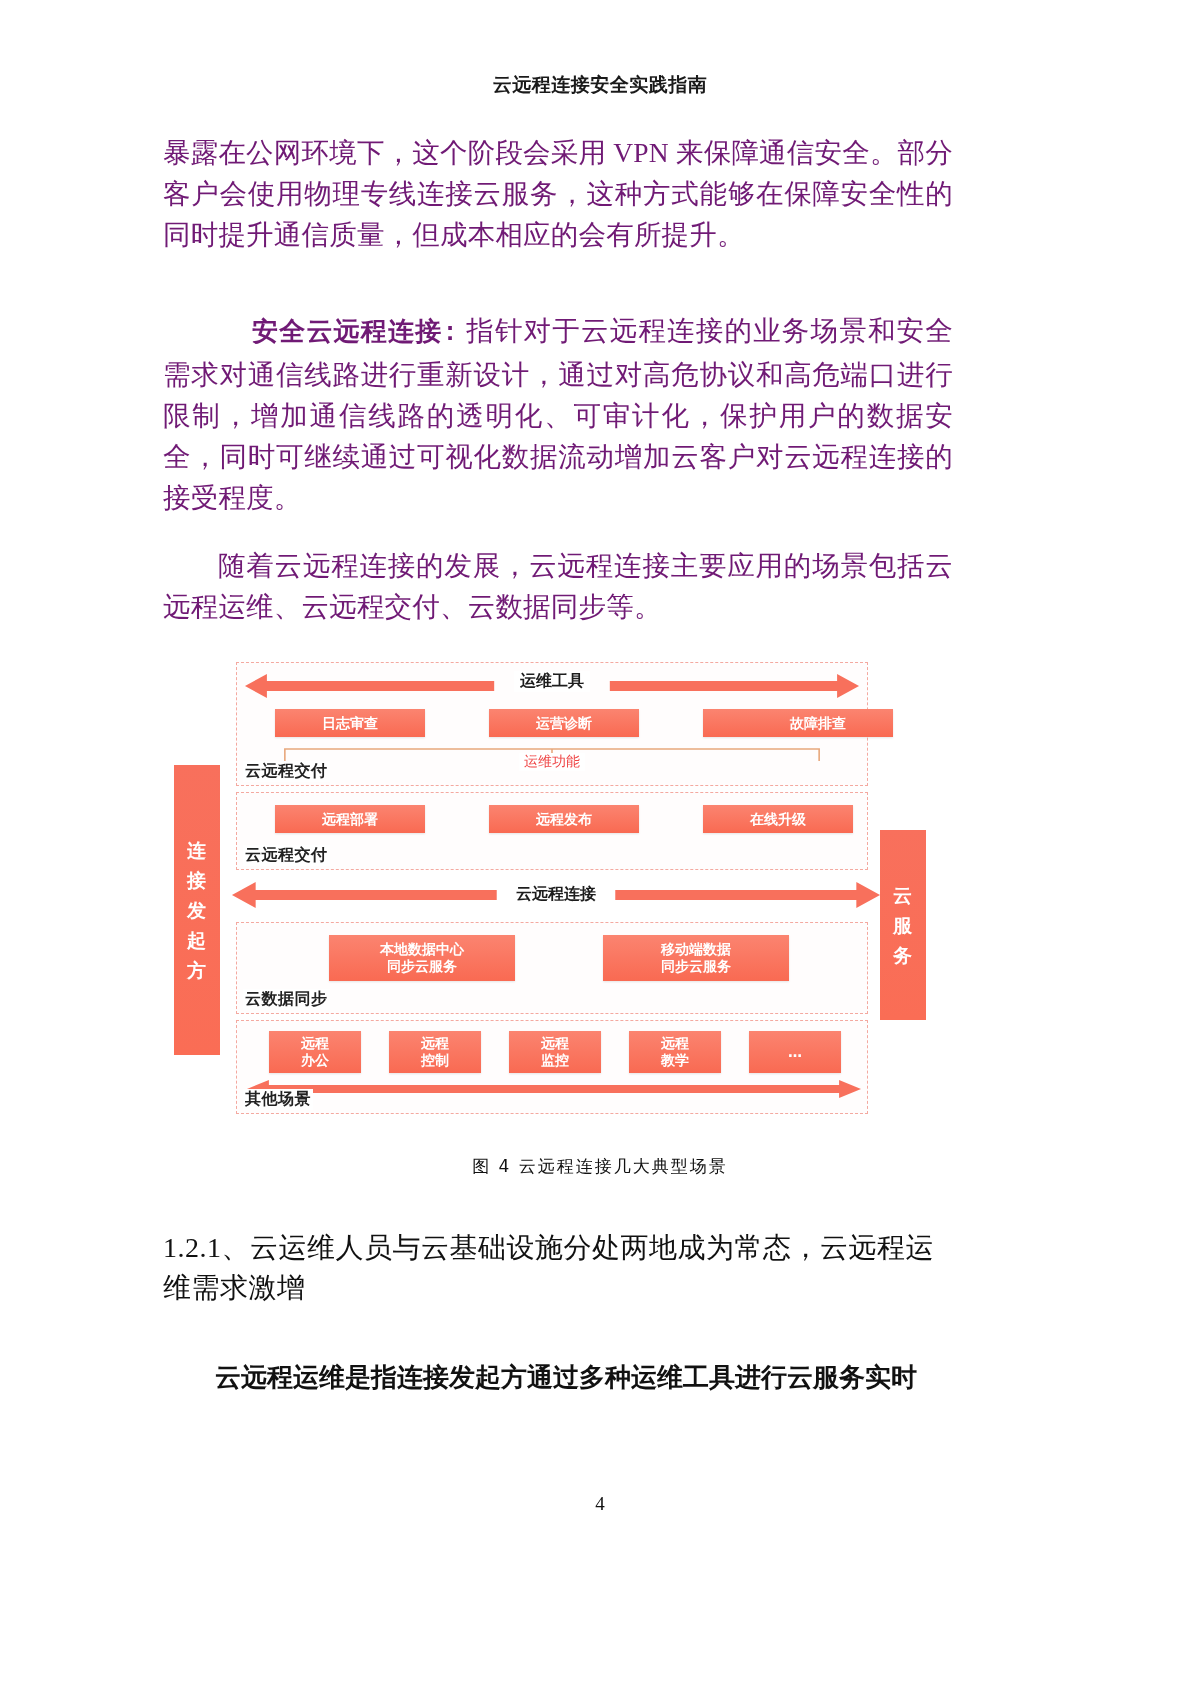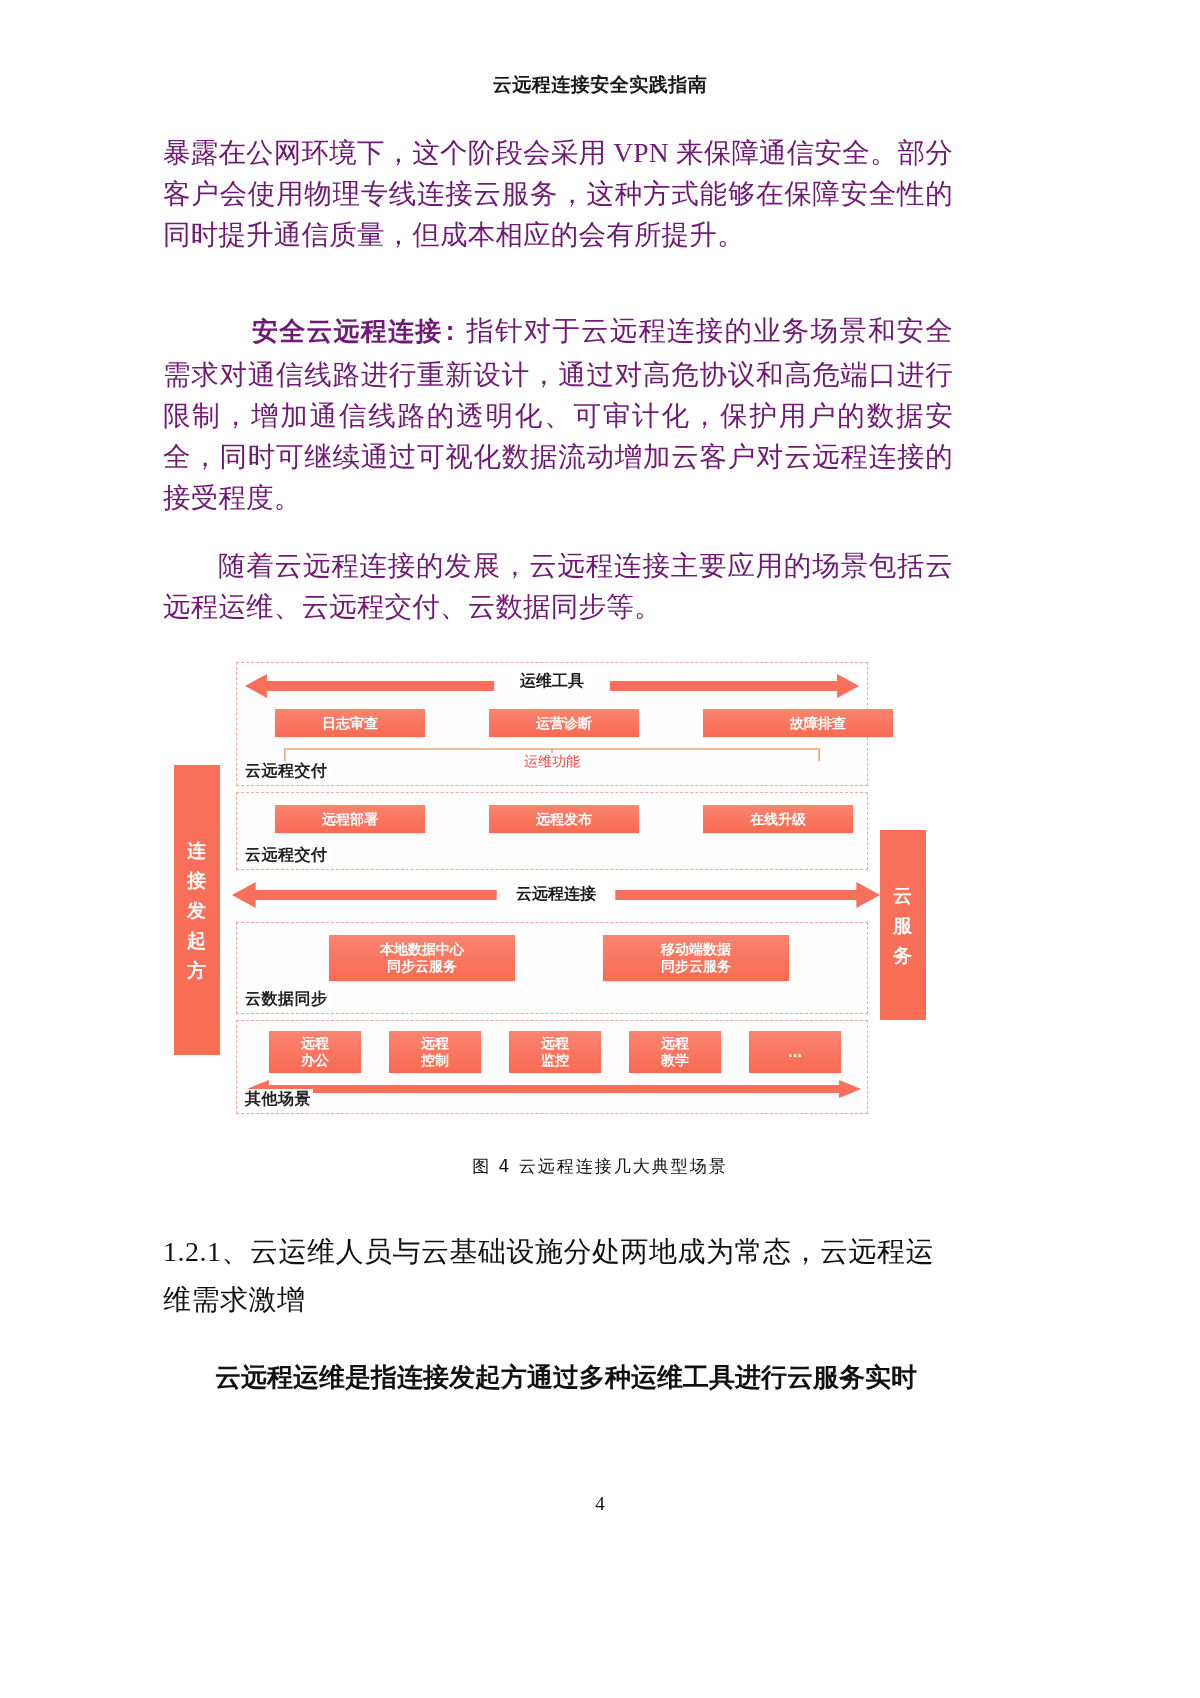--- a/index.html
+++ b/index.html
@@ -172,21 +172,21 @@
     color: #111;
   }
 
   
   .section-heading {
     position: absolute;
     left: 163px;
     width: 790px;
     top: 1228px;
     font-size: 28px;
-    line-height: 48px;
+    line-height: 40px;
     font-family: "Liberation Serif", "DejaVu Serif", serif;
     color: #111;
     letter-spacing: 0.5px;
   }
 
   .tail-para {
     position: absolute;
     left: 163px;
     width: 790px;
     top: 1348px;

